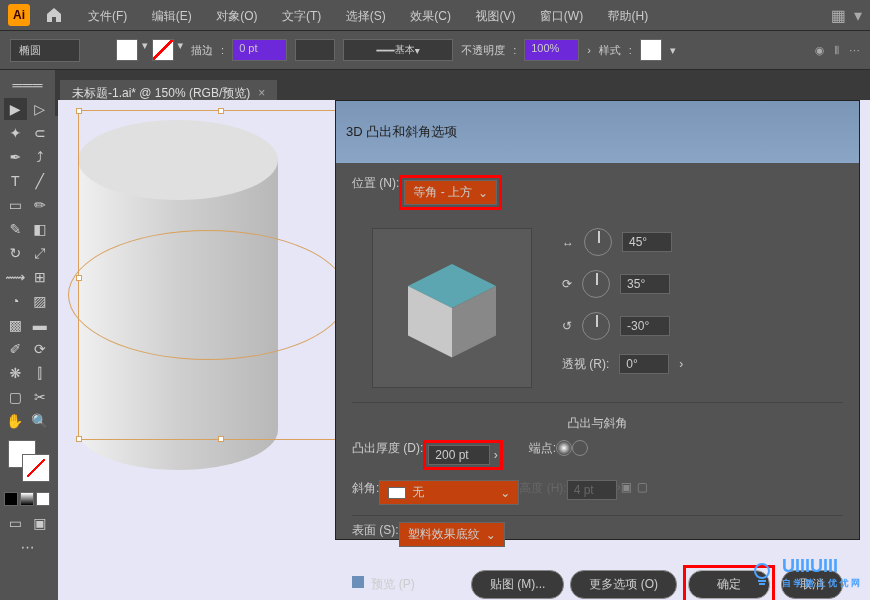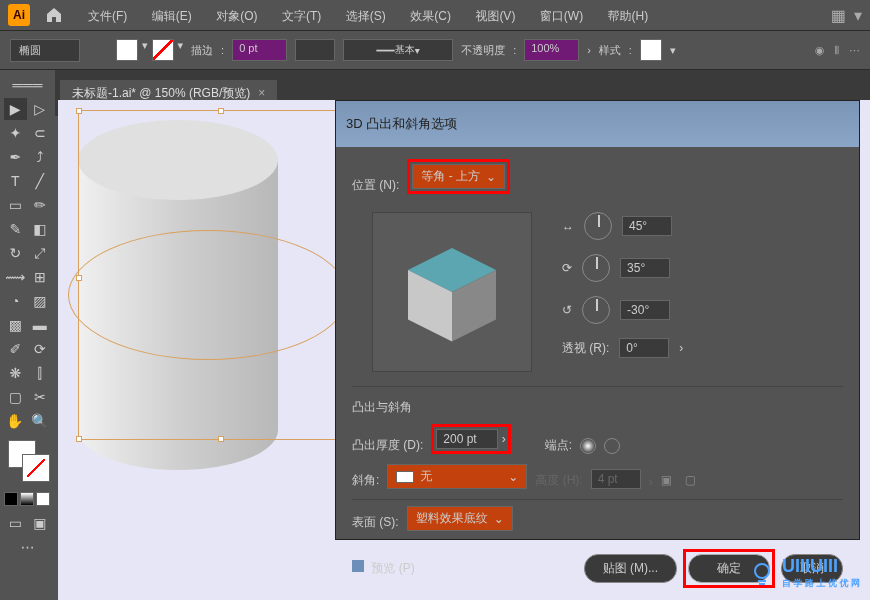--- a/index.html
+++ b/index.html
@@ -9,21 +9,21 @@
 .home-icon { width: 24px; height: 24px; color: #ccc; display: flex; align-items: center; justify-content: center; margin: 0 8px; }
 .menu-bar span { color: #ccc; font-size: 12px; margin: 0 10px; cursor: pointer; }
 .panel-icons { margin-left: auto; display: flex; gap: 8px; color: #aaa; }
 .control-bar { height: 40px; background: #535353; border-top: 1px solid #2a2a2a; border-bottom: 1px solid #2a2a2a; display: flex; align-items: center; padding: 4px 10px; gap: 8px; font-size: 11px; color: #ccc; }
 .shape-select { background: #3a3a3a; border: 1px solid #666; color: #ccc; padding: 3px 8px; min-width: 70px; }
 .swatch-pair { display: flex; gap: 4px; }
 .swatch { width: 22px; height: 22px; border: 1px solid #666; }
 .fill-swatch { background: #fff; }
 .stroke-swatch { background: linear-gradient(135deg, #fff 45%, red 45%, red 55%, #fff 55%); }
 .dropdown { background: #3a3a3a; border: 1px solid #666; color: #ccc; padding: 2px 6px; height: 22px; display: flex; align-items: center; }
-.num-input { background: #701a75; border: 1px solid #666; color: #ccc; padding: 2px 6px; width: 55px; height: 22px; }
+.num-input { background: #6d28d9; border: 1px solid #666; color: #ccc; padding: 2px 6px; width: 55px; height: 22px; }
 .stroke-preview { background: #3a3a3a; border: 1px solid #666; width: 110px; height: 22px; display: flex; align-items: center; justify-content: center; font-size: 10px; }
 .tab-strip { height: 46px; background: #3a3a3a; display: flex; align-items: center; padding-left: 60px; }
 .doc-tab { background: #535353; color: #ddd; padding: 5px 12px; font-size: 12px; display: flex; align-items: center; gap: 8px; }
 .doc-tab .close { color: #aaa; cursor: pointer; }
 .toolbox { position: absolute; left: 0; top: 70px; width: 55px; background: #535353; height: 530px; padding: 4px; }
 .tool-row { display: flex; gap: 2px; margin-bottom: 2px; }
 .tool-slot { width: 23px; height: 22px; display: flex; align-items: center; justify-content: center; color: #ccc; cursor: pointer; font-size: 14px; }
 .tool-slot.active { background: #3a3a3a; }
 .fill-stroke-big { margin-top: 8px; position: relative; height: 50px; }
 .big-fill { position: absolute; top: 0; left: 4px; width: 28px; height: 28px; background: #fff; border: 1px solid #666; }
@@ -33,34 +33,34 @@
 .color-chip { width: 14px; height: 14px; border: 1px solid #666; }
 .canvas { position: absolute; left: 58px; top: 100px; right: 0; bottom: 0; background: #e6e6f7; }
 .cylinder { position: absolute; left: 20px; top: 20px; width: 260px; height: 380px; }
 .cyl-body { position: absolute; top: 40px; left: 0; width: 200px; height: 310px; background: linear-gradient(90deg, #f0f0f0, #cfcfcf, #b8b8b8); border-radius: 0 0 100px 100px / 0 0 40px 40px; }
 .cyl-top { position: absolute; top: 0; left: 0; width: 200px; height: 80px; background: #e0e0e0; border-radius: 50%; }
 .sel-box { position: absolute; border: 1px solid #d9a15c; }
 .sel-outer { top: 10px; left: 20px; width: 280px; height: 330px; }
 .sel-ellipse { position: absolute; top: 130px; left: 10px; width: 280px; height: 130px; border: 1px solid #d9a15c; border-radius: 50%; }
 .handle { position: absolute; width: 6px; height: 6px; background: #fff; border: 1px solid #d9a15c; }
 .dialog { position: absolute; left: 335px; top: 100px; width: 525px; height: 440px; background: #535353; border: 1px solid #222; }
-.dialog-title { background: linear-gradient(#7a95b5, #8aa5c5); color: #222; padding: 14px 10px; font-size: 13px; }
+.dialog-title { background: linear-gradient(#7a95b5, #8aa5c5); color: #222; padding: 22px 10px; font-size: 13px; }
 .dialog-body { padding: 12px 16px; color: #ccc; font-size: 12px; }
-.row { display: flex; align-items: flex-end; gap: 8px; margin-bottom: 10px; }
+.row { display: flex; align-items: flex-start; margin-bottom: 10px; }
 .red-box { border: 3px solid #ff0000; padding: 2px; }
 .select-field { background: #c2410c; border: 1px solid #666; color: #ccc; padding: 3px 8px; display: flex; align-items: center; gap: 6px; }
 .cube-preview { width: 160px; height: 160px; background: #5a5a5a; border: 1px solid #444; display: flex; align-items: center; justify-content: center; margin: 8px 0 8px 20px; float: left; }
 .cube-svg { width: 110px; height: 110px; }
 .angles { float: left; margin-left: 30px; margin-top: 8px; }
 .angle-row { display: flex; align-items: center; gap: 10px; margin-bottom: 14px; }
 .dial { width: 28px; height: 28px; border: 1px solid #888; border-radius: 50%; position: relative; }
 .dial::after { content: ''; position: absolute; top: 2px; left: 13px; width: 2px; height: 12px; background: #ccc; }
 .angle-val { background: #3a3a3a; border: 1px solid #666; padding: 2px 6px; width: 50px; display: inline-block; }
 .clear { clear: both; }
-.section-label { margin: 12px 0 8px; }
+.section-label { margin: 12px 0 8px; text-align: center; }
 .hr { border-top: 1px solid #444; margin: 6px 0; }
 .btn-row { display: flex; gap: 6px; justify-content: flex-start; margin-top: 18px; align-items: center; }
 .pill-btn { background: #3a3a3a; border: 1px solid #888; border-radius: 14px; color: #ccc; padding: 5px 18px; cursor: pointer; font-size: 12px; }
 .pill-btn.primary { border-color: #aaa; }
 .checkbox { width: 12px; height: 12px; background: #6b8fb8; display: inline-block; margin-right: 4px; }
 .watermark { position: absolute; right: 10px; bottom: 10px; display: flex; align-items: center; gap: 6px; color: #4da3ff; font-size: 18px; font-weight: bold; }
 .watermark-sub { font-size: 9px; color: #4da3ff; }
 .cap-icon { width: 16px; height: 16px; border: 1px solid #888; border-radius: 50%; display: inline-block; }
 .cap-icon.filled { background: radial-gradient(#fff, #000); }
 .arrow { cursor: pointer; }
@@ -304,20 +304,21 @@
         <span>⌄</span>
       </span>
     </div>
 
     <div class="btn-row">
       <span style="margin-right:auto">
         <span class="checkbox"></span>
         <span>预览 (P)</span>
       </span>
       <button class="pill-btn">贴图 (M)...</button>
+      <button class="pill-btn">更多选项 (O)</button>
       <span class="red-box">
         <button class="pill-btn primary" style="padding:5px 28px">确定</button>
       </span>
       <button class="pill-btn">取消</button>
     </div>
   </div>
 </div>
 
 <div class="watermark">
   <svg width="28" height="28" viewBox="0 0 28 28" fill="none" stroke="#4da3ff" stroke-width="2">

